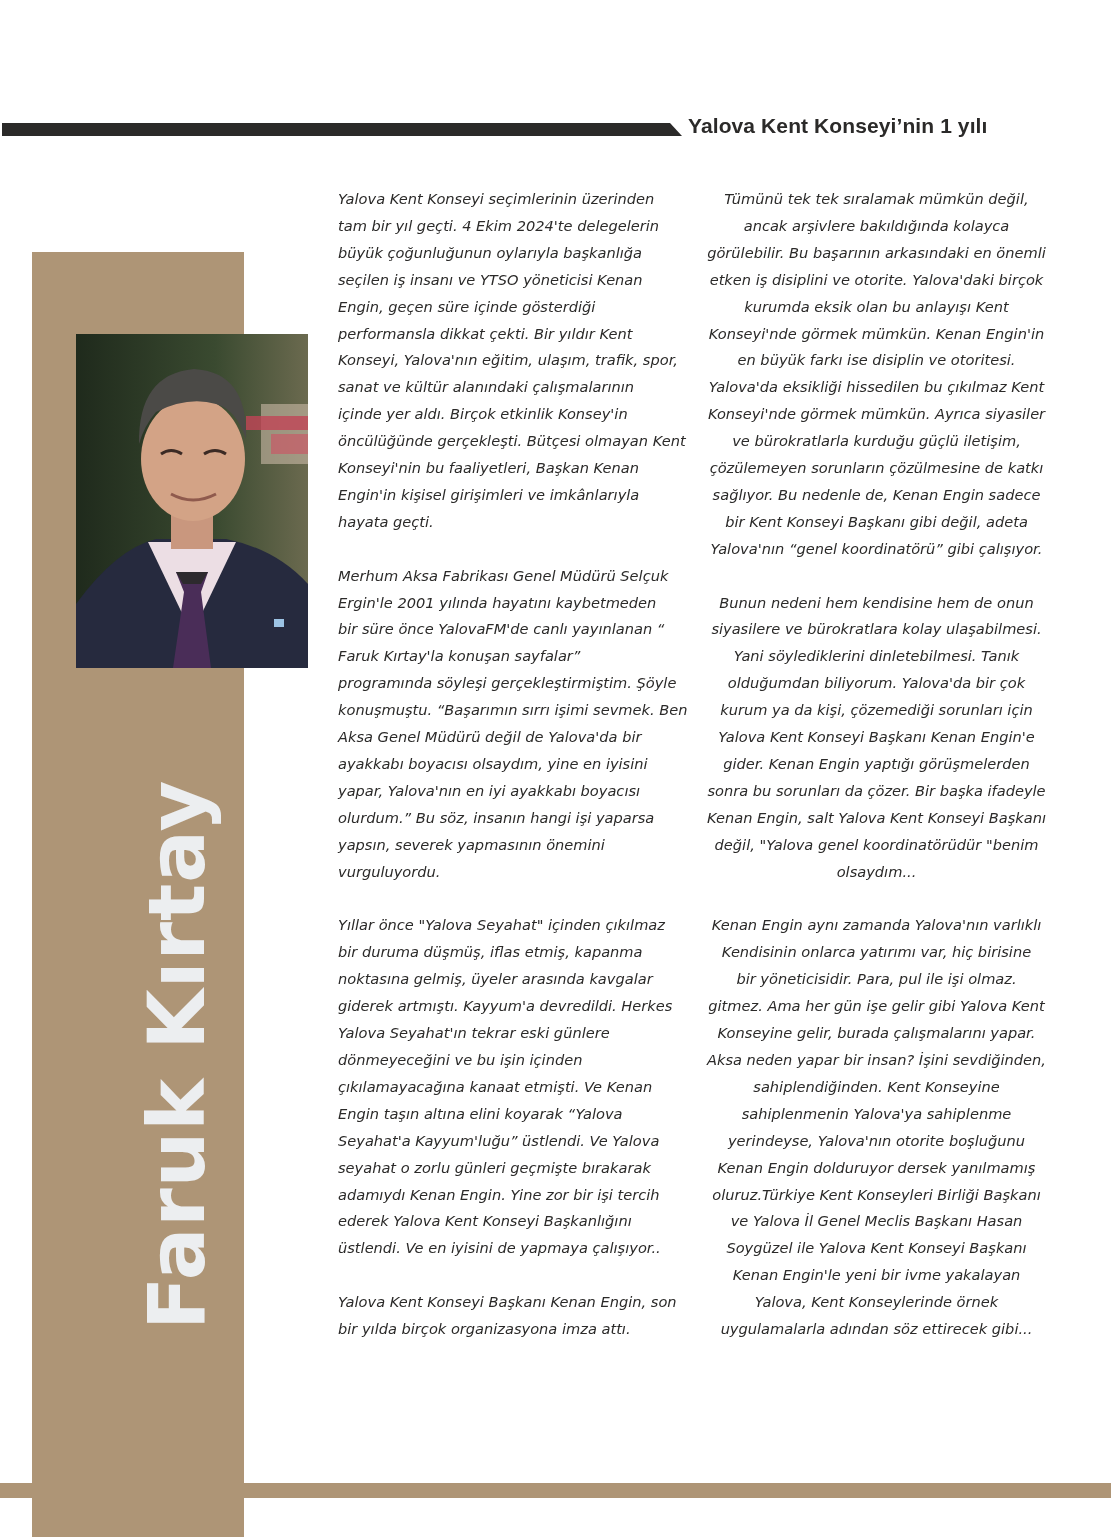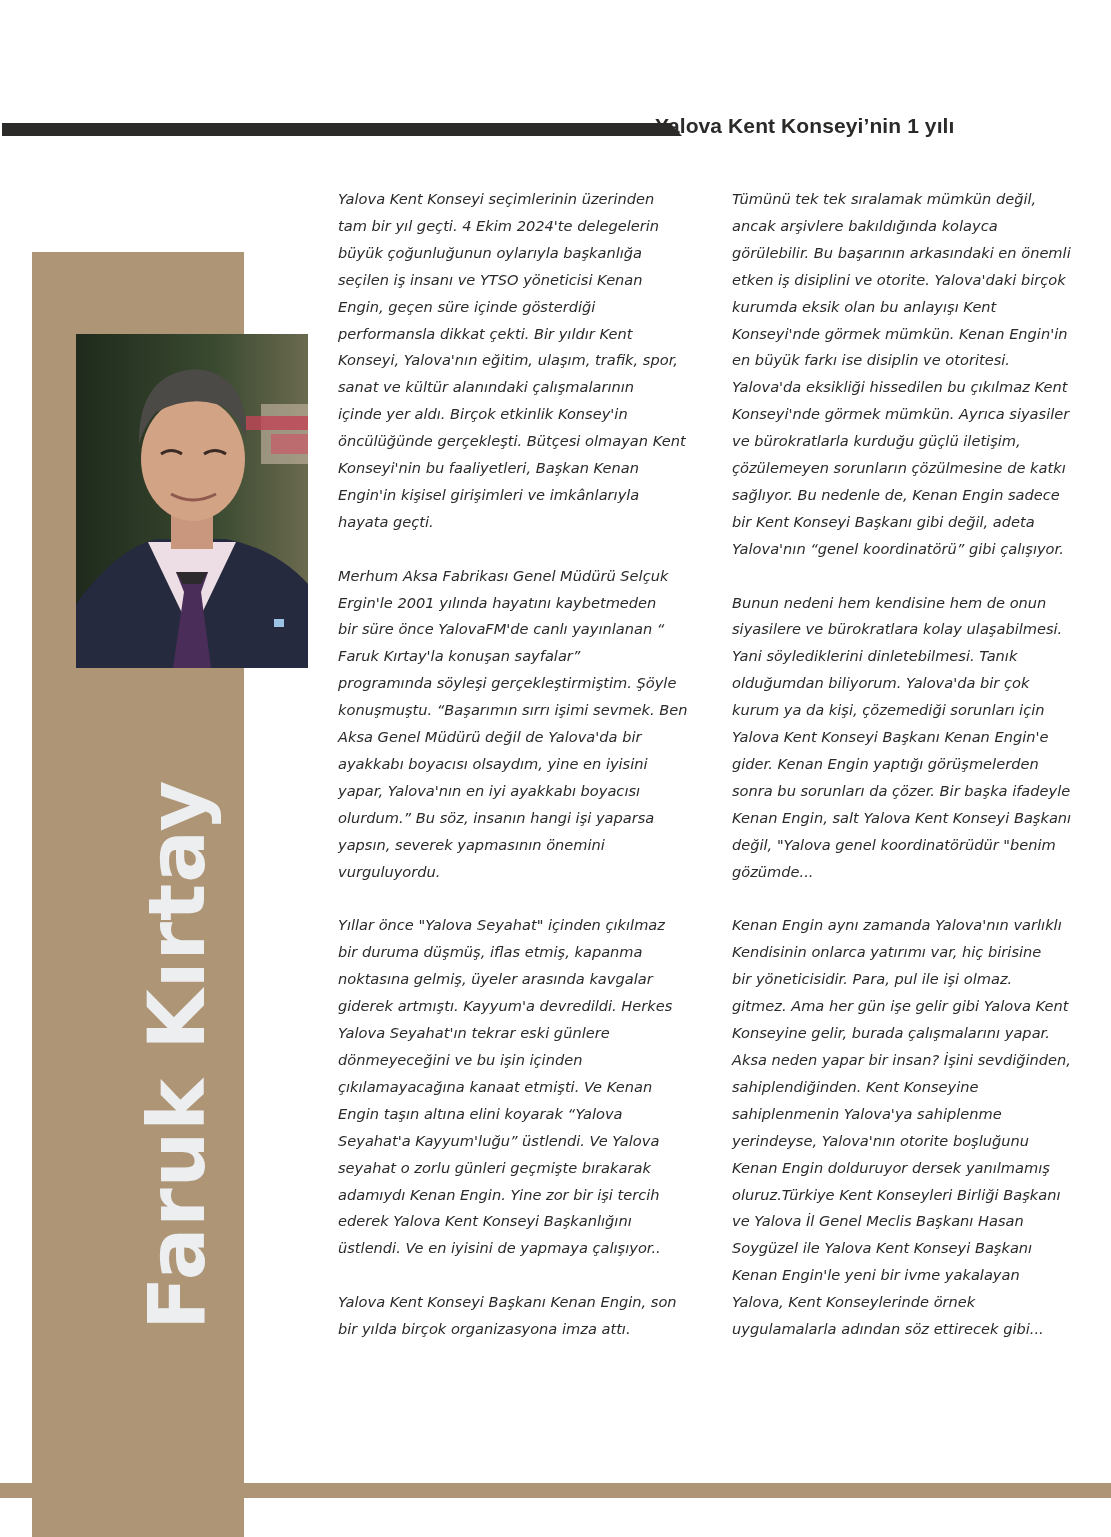--- a/index.html
+++ b/index.html
@@ -1,30 +1,30 @@
 <!DOCTYPE html>
 <html><head>
 <meta charset="utf-8">
 <style>
   html, body { margin:0; padding:0; background:#ffffff; }
   body { width:1111px; height:1537px; position:relative; overflow:hidden; font-family:"DejaVu Sans", sans-serif; }
   .header-bar { position:absolute; left:2px; top:123px; width:680px; height:13px; background:#2b2a29;
     clip-path: polygon(0 0, 668px 0, 680px 13px, 0 13px); }
-  .header-title { position:absolute; left:655px; top:114px; font-family:"Liberation Sans", sans-serif; font-weight:bold;
+  .header-title { position:absolute; left:688px; top:114px; font-family:"Liberation Sans", sans-serif; font-weight:bold;
     font-size:21px; color:#2b2a29; letter-spacing:0.1px; white-space:nowrap; }
   .tan-column { position:absolute; left:32px; top:252px; width:212px; height:1285px; background:#ae9576; }
   .bottom-band { position:absolute; left:0; top:1483px; width:1111px; height:15px; background:#ae9576; }
   .photo { position:absolute; left:76px; top:334px; width:232px; height:334px; overflow:hidden; background:#2c3325; }
   .photo svg { display:block; }
   .author-name { position:absolute; left:138px; top:1330px; transform-origin:0 0; transform:rotate(-90deg);
     font-family:"DejaVu Sans", sans-serif; font-weight:bold; font-size:78px; color:#eceef0; white-space:nowrap; letter-spacing:1px; line-height:1; }
   .column { position:absolute; top:186px; width:345px; font-family:"DejaVu Sans", sans-serif; font-style:italic;
     font-size:14.6px; line-height:26.9px; color:#2b2a29; }
   .col-left { left:338px; }
-  .col-right { left:732px; }
+  .col-right { left:704px;text-align:center; }
   .column p { margin:0 0 26.9px 0; }
   .column .line { display:block; white-space:nowrap; }
 </style>
 </head>
 <body>
 
 <div class="header-bar"></div>
 <div class="header-title">Yalova Kent Konseyi’nin 1 yılı</div>
 
 <div class="tan-column"></div>
@@ -130,21 +130,21 @@
       <span class="line">Bunun nedeni hem kendisine hem de onun</span>
       <span class="line">siyasilere ve bürokratlara kolay ulaşabilmesi.</span>
       <span class="line">Yani söylediklerini dinletebilmesi. Tanık</span>
       <span class="line">olduğumdan biliyorum. Yalova'da bir çok</span>
       <span class="line">kurum ya da kişi, çözemediği sorunları için</span>
       <span class="line">Yalova Kent Konseyi Başkanı Kenan Engin'e</span>
       <span class="line">gider.  Kenan Engin yaptığı görüşmelerden</span>
       <span class="line">sonra bu sorunları da çözer. Bir başka ifadeyle</span>
       <span class="line">Kenan Engin, salt Yalova Kent Konseyi Başkanı</span>
       <span class="line">değil, "Yalova genel koordinatörüdür "benim</span>
-      <span class="line">gözümde...</span>
+      <span class="line">olsaydım...</span>
     </p>
     <p>
       <span class="line">Kenan Engin aynı zamanda Yalova'nın varlıklı</span>
       <span class="line">Kendisinin onlarca yatırımı var, hiç birisine</span>
       <span class="line">bir yöneticisidir. Para, pul ile işi olmaz.</span>
       <span class="line">gitmez. Ama her gün işe gelir gibi Yalova Kent</span>
       <span class="line">Konseyine gelir, burada çalışmalarını yapar.</span>
       <span class="line">Aksa neden yapar bir insan? İşini sevdiğinden,</span>
       <span class="line">sahiplendiğinden.  Kent Konseyine</span>
       <span class="line">sahiplenmenin Yalova'ya sahiplenme</span>

